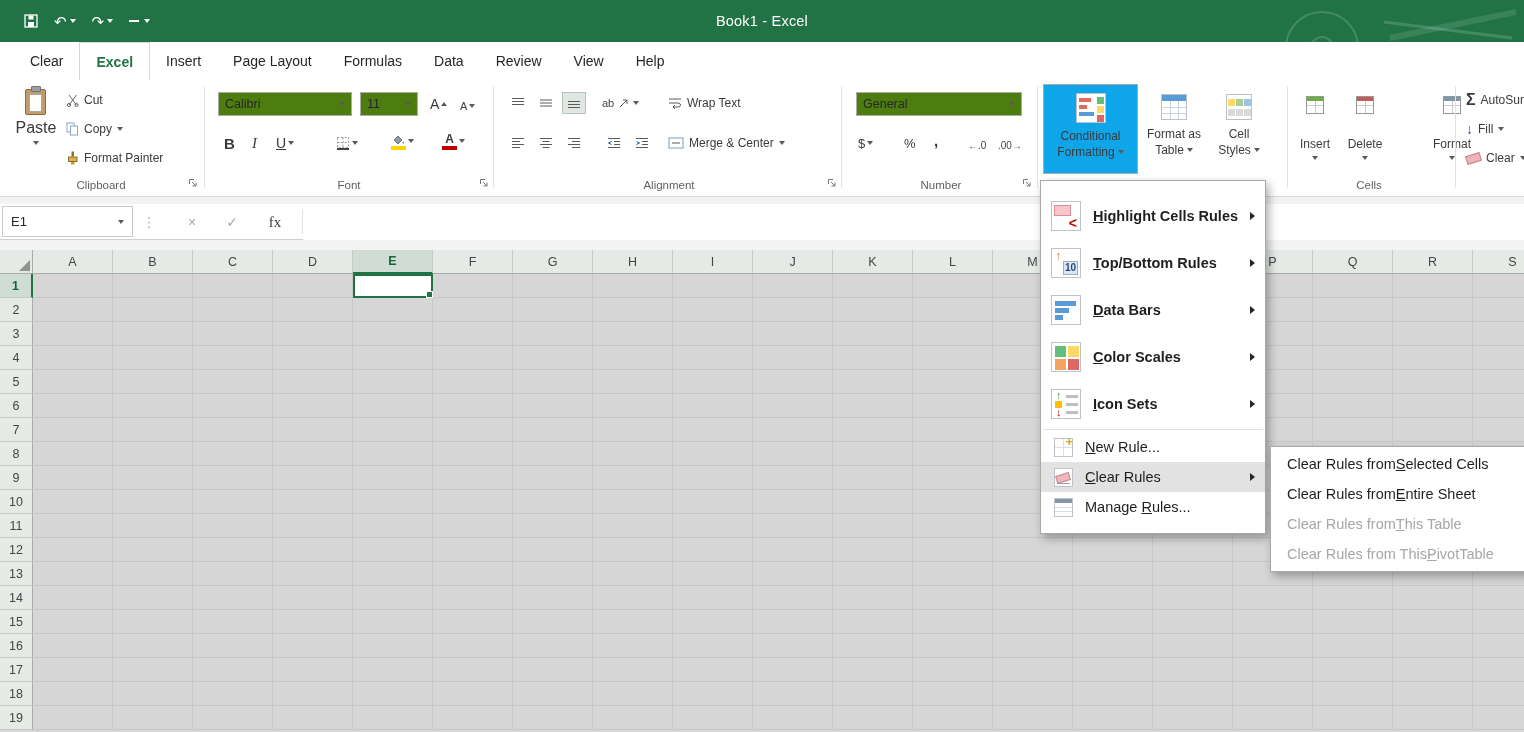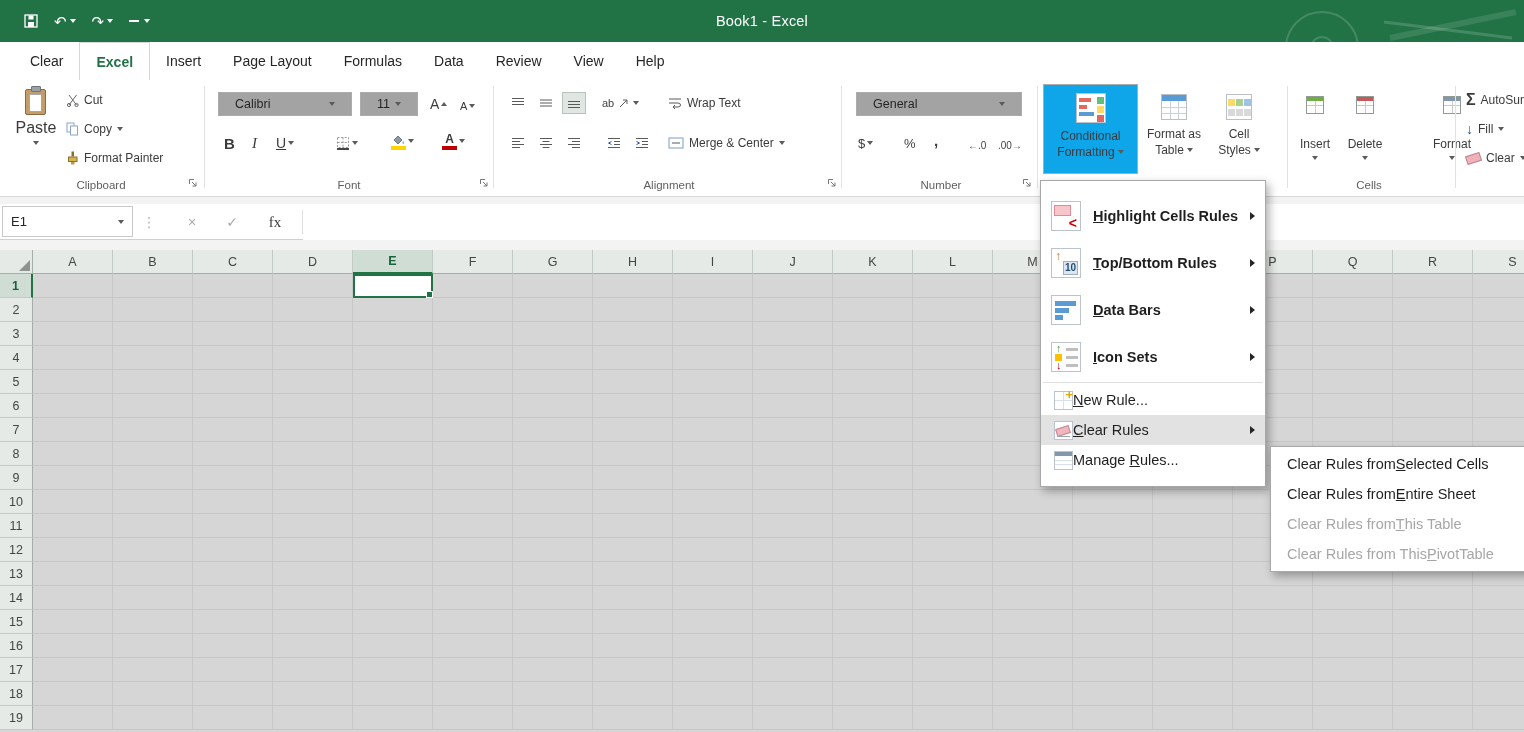--- a/index.html
+++ b/index.html
@@ -30,22 +30,22 @@
 
   
   .ribbon{position:absolute;top:80px;left:0;width:1524px;height:116px;background:#fff;border-bottom:1px solid #d8d8d8;z-index:3}
   .vdiv{position:absolute;top:6px;height:102px;width:1px;background:#e2e2e2}
   .glabel{position:absolute;top:99px;font-size:11.5px;color:#5f5f5f;text-align:center}
   .launcher{position:absolute;top:98px}
   .rrow{position:absolute;display:flex;align-items:center;gap:5px;font-size:12px;color:#3b3b3b;height:22px;white-space:nowrap}
   .rbtn-col{position:absolute;display:flex;flex-direction:column;align-items:center;font-size:16px;color:#3b3b3b}
   .rbtn-col .rlabel{margin-top:3px}
   .rbtn-col .tri-d{margin-top:4px}
-  .combo{position:absolute;height:24px;border:1px solid #ababab;background:#a3a3a3;display:flex;align-items:center;
-         padding:0 16px;font-size:12.5px;color:#262626;box-sizing:border-box}
+  .combo{position:absolute;height:24px;border:1px solid #ababab;background:#4d7c0f;display:flex;align-items:center;
+         padding:0 6px;font-size:12.5px;color:#262626;box-sizing:border-box}
   .combo .tri-d{margin-left:auto}
   .rbtn-mini{position:absolute;display:flex;align-items:end;gap:2px;font-size:14px;color:#3b3b3b;height:22px;align-items:center}
   .b-glyph{font-weight:bold;font-size:15px}
   .i-glyph{font-style:italic;font-family:"Liberation Serif",serif;font-size:15px}
   .u-glyph{text-decoration:underline;font-size:14px}
   .ico-btn{position:absolute;width:24px;height:22px;display:flex;align-items:center;justify-content:center;box-sizing:border-box}
   .ico-btn.pressed{background:#e0e7e2;border:1px solid #b7c3bb}
   .colorbar{display:block;width:15px;height:4px;margin-top:1px}
   .stack{display:flex;flex-direction:column;align-items:center;line-height:1}
   .bigbtn{position:absolute;display:flex;flex-direction:column;align-items:center;font-size:12px;color:#3b3b3b;
@@ -111,21 +111,21 @@
         font-size:12.5px;color:#454545;box-sizing:border-box}
   .rowh.sel{background:#d0ddd4;color:#17643c;font-weight:bold;border-right:2px solid #217346}
   .cell{background:#d6d6d6;border-right:1px solid #c7c7c7;border-bottom:1px solid #c7c7c7;box-sizing:border-box;position:relative}
   .cell.selcell{background:#fff;outline:2px solid #217346;outline-offset:-2px;z-index:2}
   .cell.selcell::after{content:"";position:absolute;right:-1px;bottom:-1px;width:5px;height:5px;background:#217346;border:1px solid #fff}
 
   
   .menu{position:absolute;left:1040px;top:180px;width:226px;background:#fff;border:1px solid #a8a8a8;
         box-shadow:3px 4px 9px rgba(0,0,0,.32);box-sizing:border-box;padding:11px 0;z-index:60}
   .mi-lg{height:47px;display:flex;align-items:center;gap:12px;padding:0 10px 0 10px}
-  .mi-sm{height:30px;display:flex;align-items:center;padding:0 10px 0 13px}
+  .mi-sm{height:30px;display:flex;align-items:center;gap:12px;padding:0 10px 0 13px}
   .mi-lg.hl,.mi-sm.hl{background:#e2e2e2}
   .mi-label{font-size:14.5px;color:#1f1f1f;white-space:nowrap}
   .mi-lg .mi-label{font-weight:bold}
   .menu .tri-r{margin-left:auto}
   .menu-sep{height:1px;background:#e0e0e0;margin:2px 2px}
   .mi-icon{flex:none;position:relative;box-sizing:border-box;width:30px;height:30px}
   .mi-icon-sm{width:19px;height:19px}
 
   .highlight-cells-rules-icon{background:#fff;border:1px solid #bcc3ca}
   .highlight-cells-rules-icon::before{content:"";position:absolute;left:2px;top:3px;width:15px;height:9px;background:#f6c6cb;border:1px solid #dd8b95}
@@ -931,20 +931,25 @@
       <span class="mi-icon top-bottom-rules-icon"></span>
       <span class="mi-label"><u>T</u>op/Bottom Rules</span>
       <span class="tri-r"></span>
     </div>
     <div class="mi-lg">
       <span class="mi-icon data-bars-icon"></span>
       <span class="mi-label"><u>D</u>ata Bars</span>
       <span class="tri-r"></span>
     </div>
     <div class="mi-lg">
+      <span class="mi-icon color-scales-icon"></span>
+      <span class="mi-label"><u>C</u>olor Scales</span>
+      <span class="tri-r"></span>
+    </div>
+    <div class="mi-lg">
       <span class="mi-icon icon-sets-icon"></span>
       <span class="mi-label"><u>I</u>con Sets</span>
       <span class="tri-r"></span>
     </div>
     <div class="menu-sep"></div>
     <div class="mi-sm">
       <span class="mi-icon mi-icon-sm new-rule-icon"></span>
       <span class="mi-label"><u>N</u>ew Rule...</span>
     </div>
     <div class="mi-sm hl">

